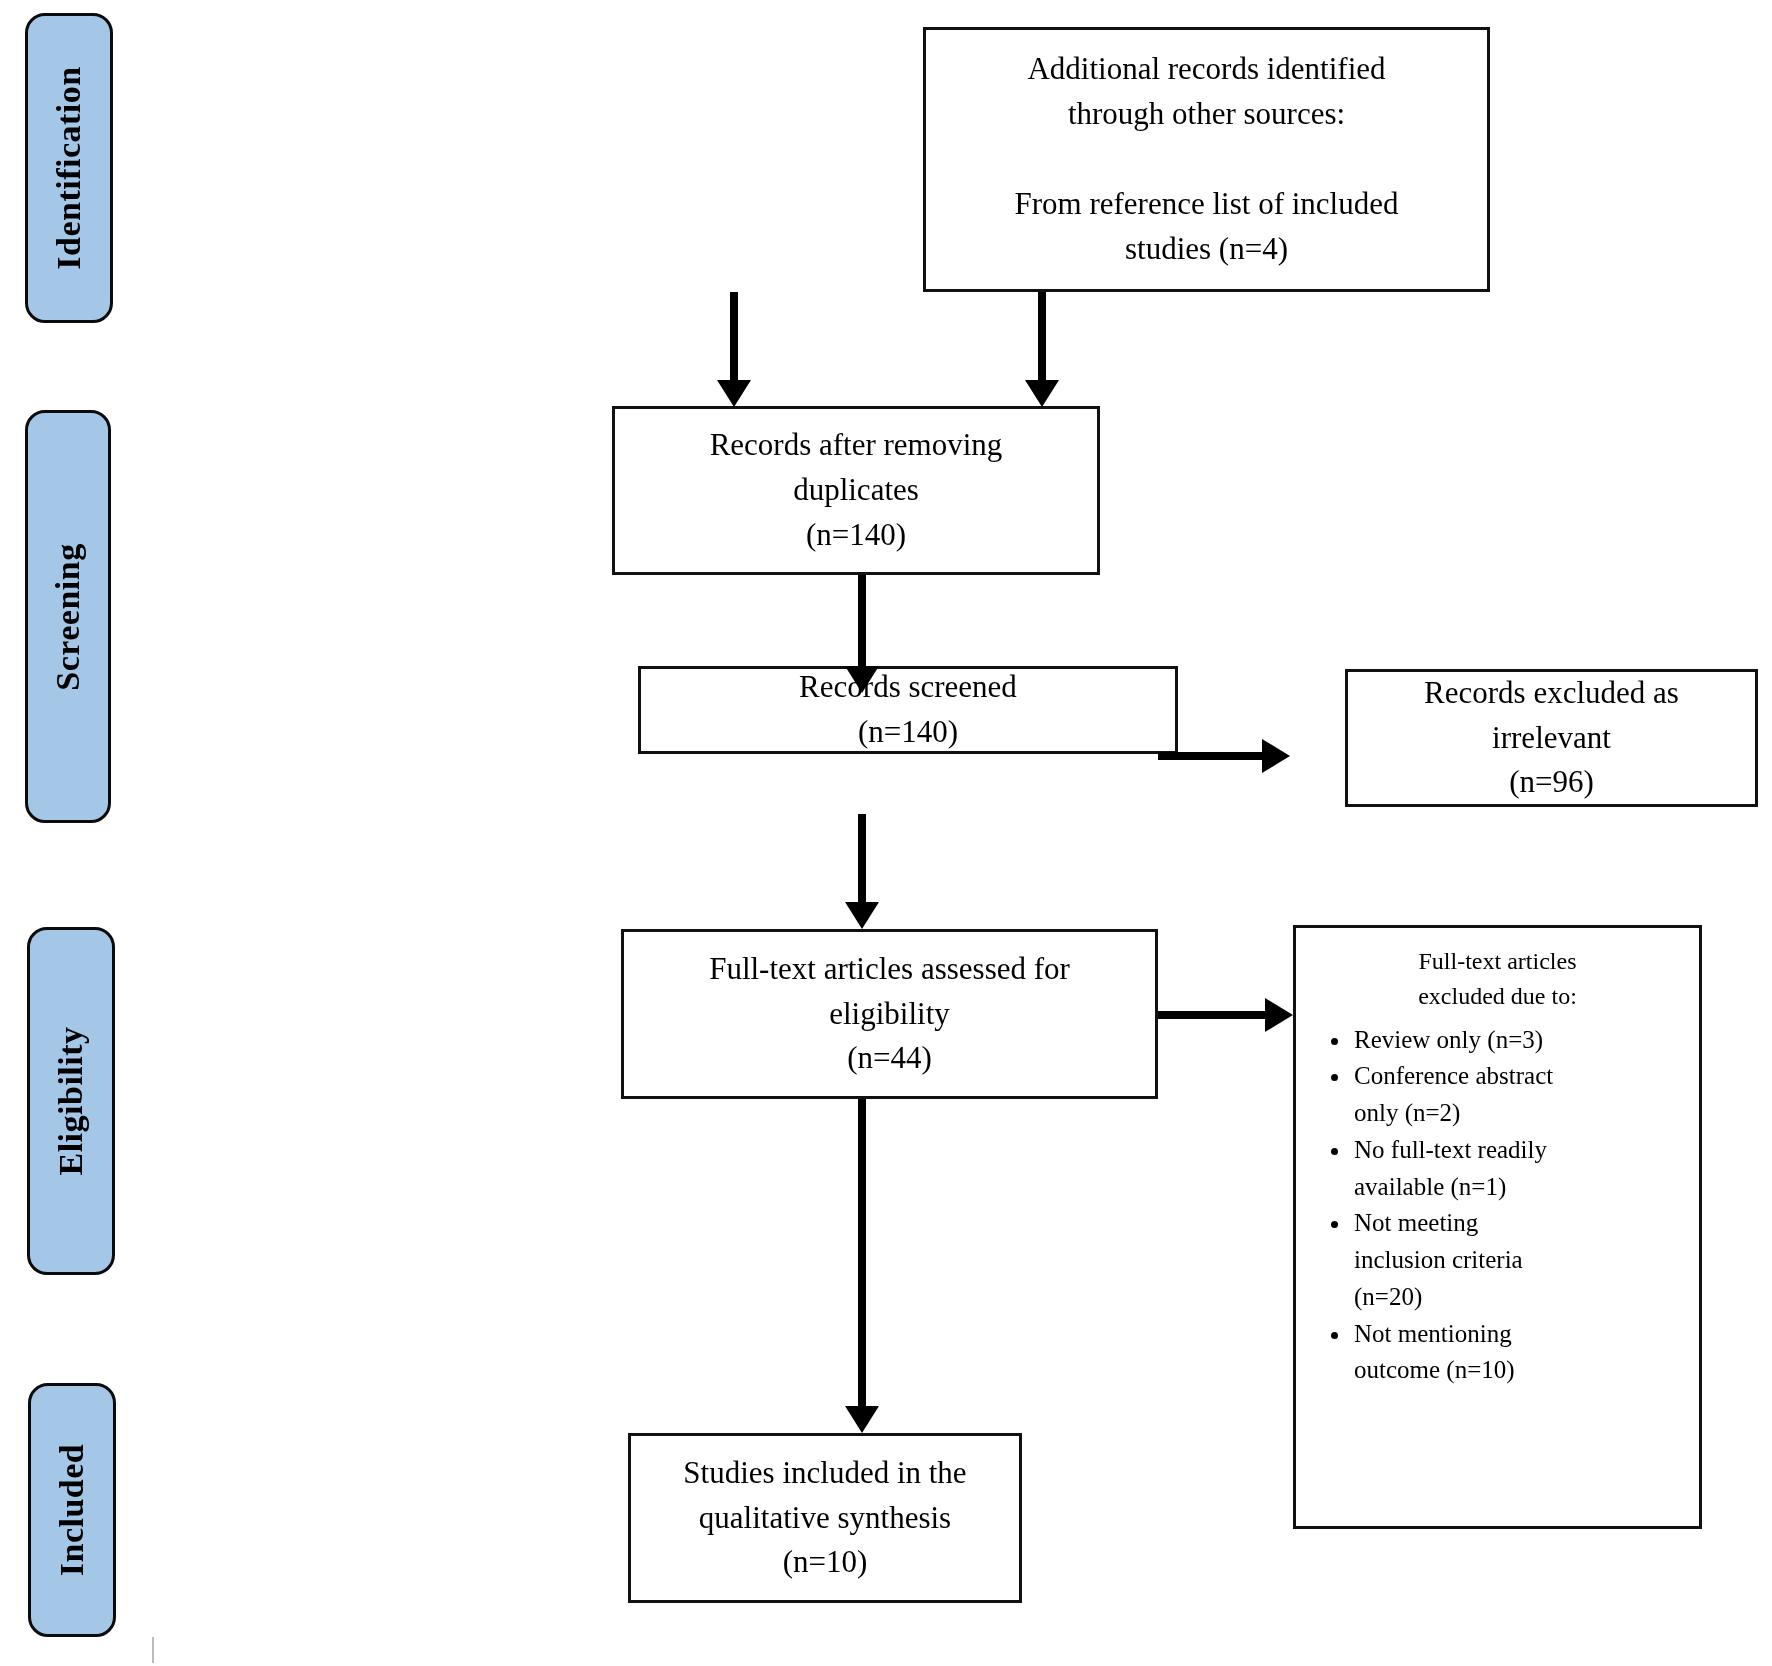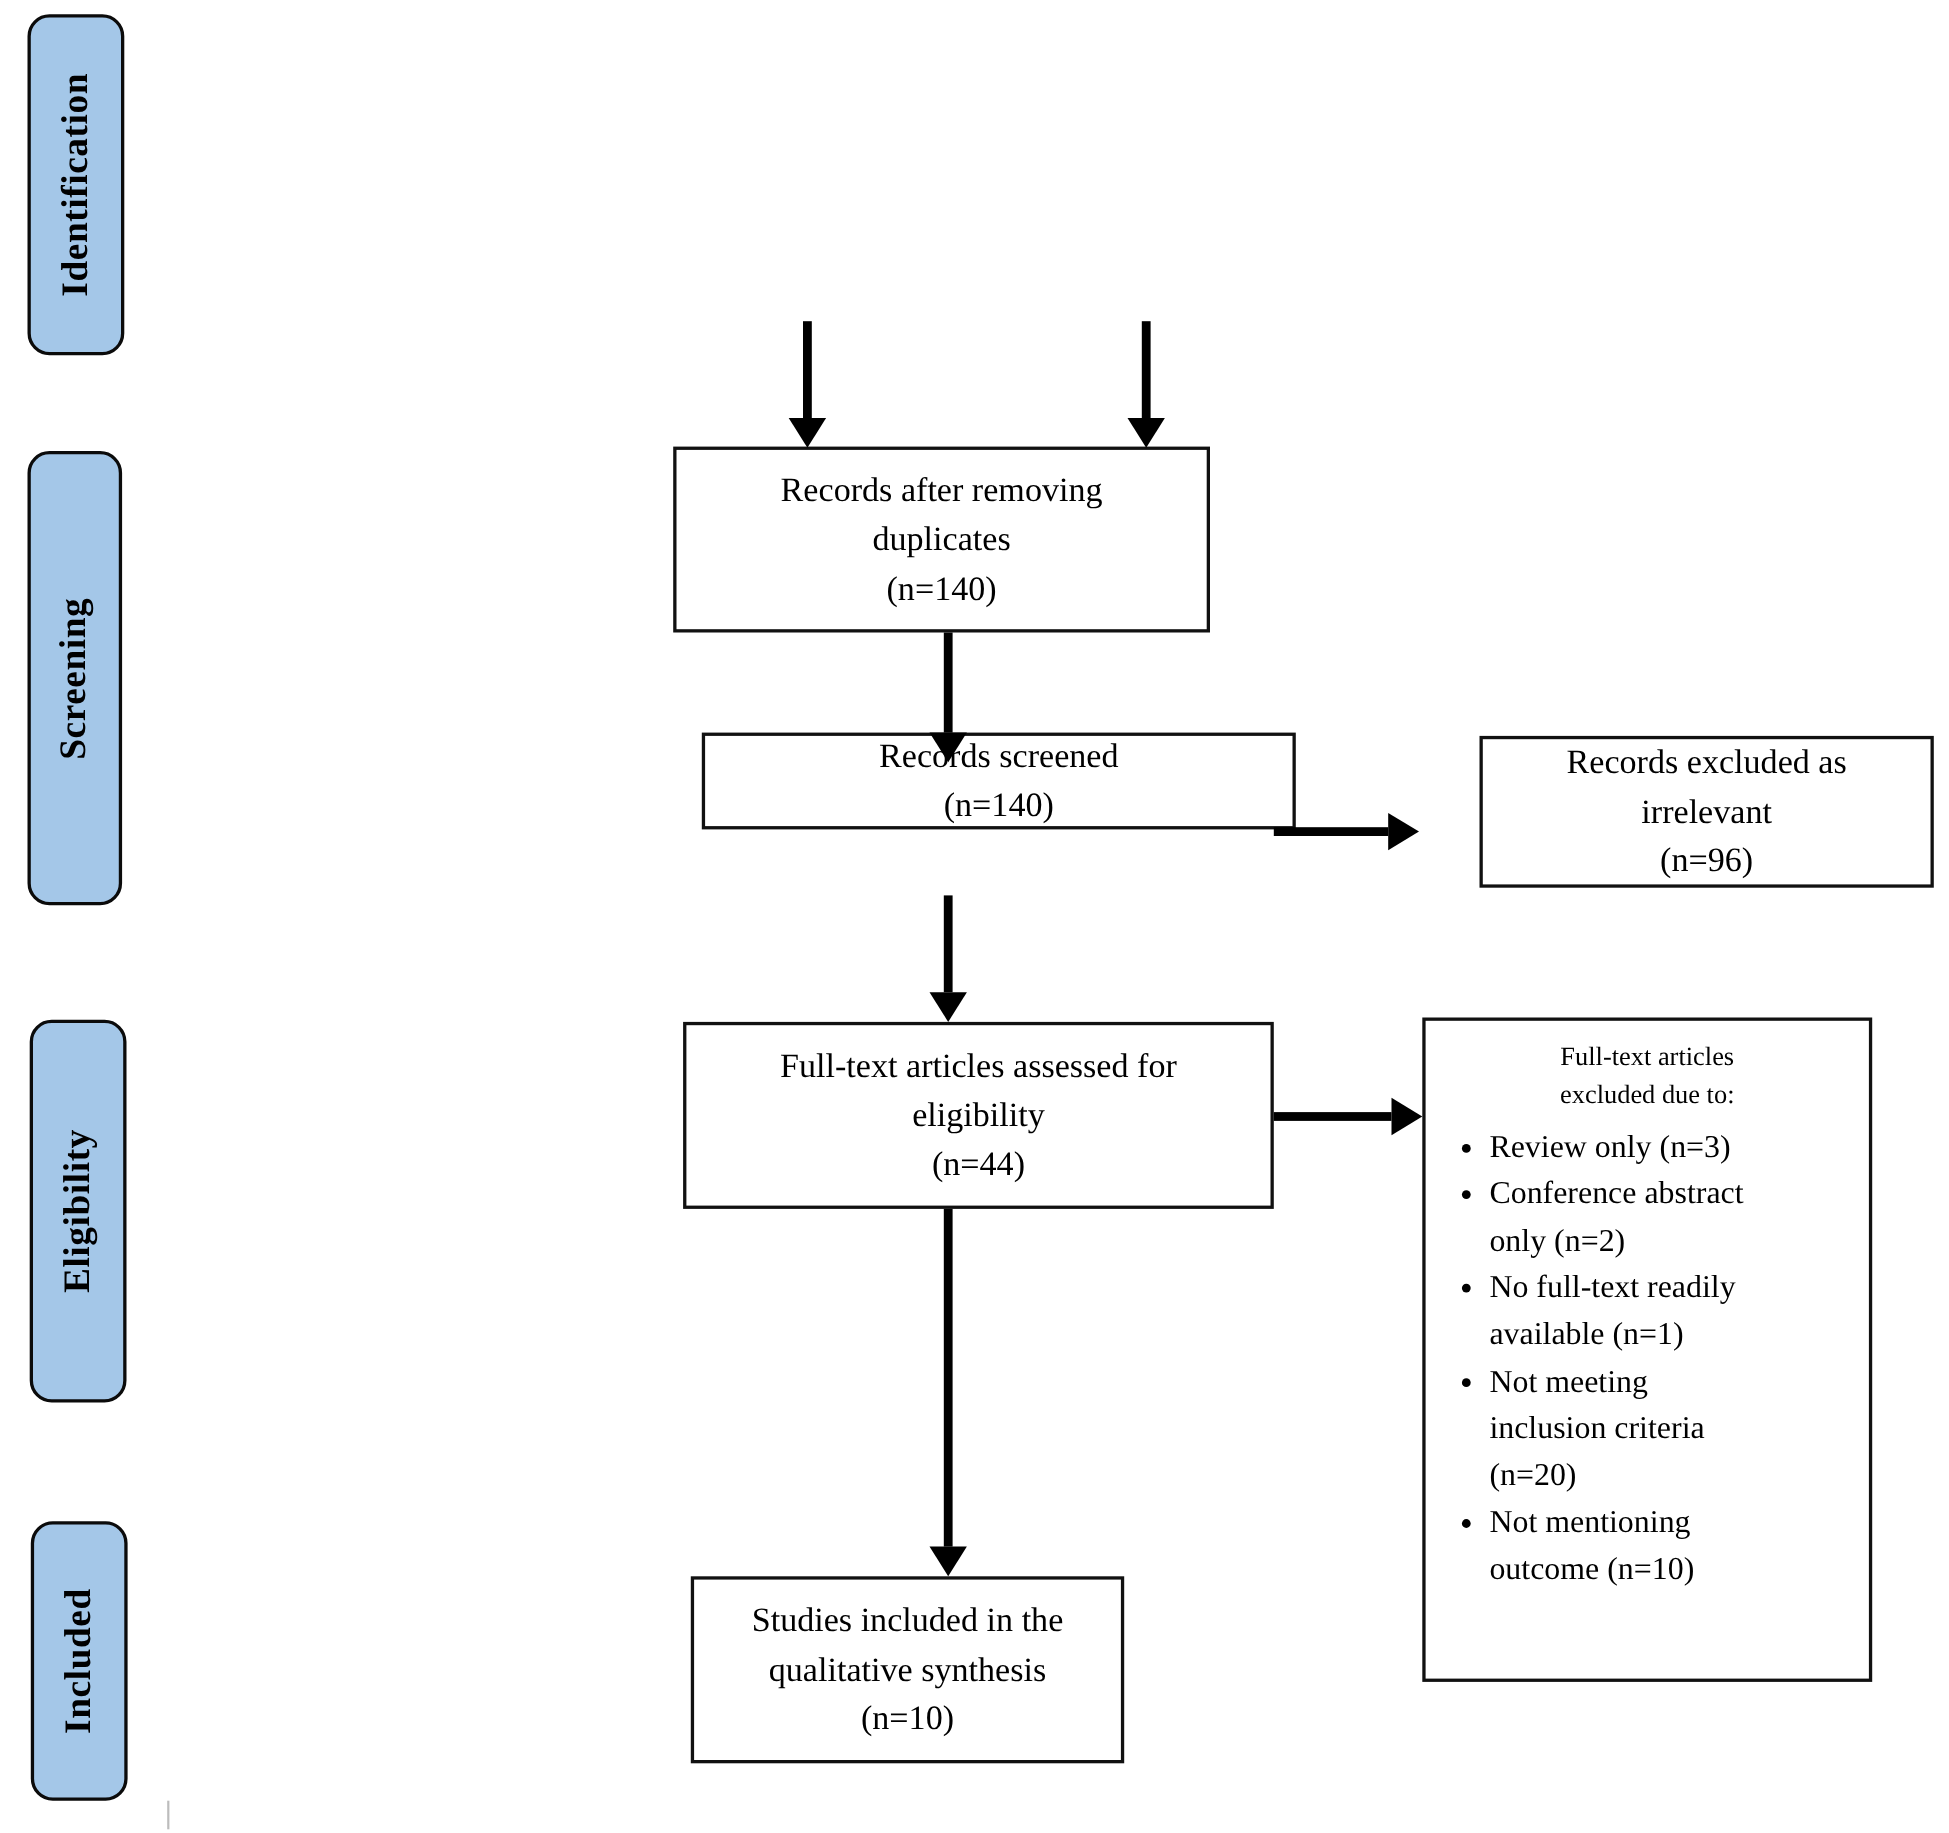--- a/index.html
+++ b/index.html
@@ -62,21 +62,21 @@
     text-align:center;
     font-size:24px;line-height:1.45;
     white-space:pre-line;
   }
   #box-fulltext-excluded ul{
     margin:8px 0 0 0;
     padding:0 6px 0 56px;
     list-style:disc;
   }
   #box-fulltext-excluded li{
-    font-size:29px;line-height:1.47;
+    font-size:25px;line-height:1.47;
     white-space:pre-line;
     padding-left:2px;
   }
 
   
   .stem-v{position:absolute;width:8px;background:#000;}
   .stem-h{position:absolute;height:8px;background:#000;}
   .head-down{position:absolute;width:0;height:0;
     border-left:17px solid transparent;border-right:17px solid transparent;
     border-top:27px solid #000;}
@@ -99,20 +99,25 @@
     <span>Screening</span>
   </div>
   <div class="stage" id="stage-eligibility">
     <span>Eligibility</span>
   </div>
   <div class="stage" id="stage-included">
     <span>Included</span>
   </div>
 
 
+  <div class="fbox" id="box-additional">Additional records identified
+through other sources:
+
+From reference list of included
+studies (n=4)</div>
 
   <div class="fbox" id="box-duplicates">Records after removing
 duplicates
 (n=140)</div>
 
   <div class="fbox" id="box-screened">Records screened
 (n=140)</div>
 
   <div class="fbox" id="box-excluded-irrelevant">Records excluded as
 irrelevant

